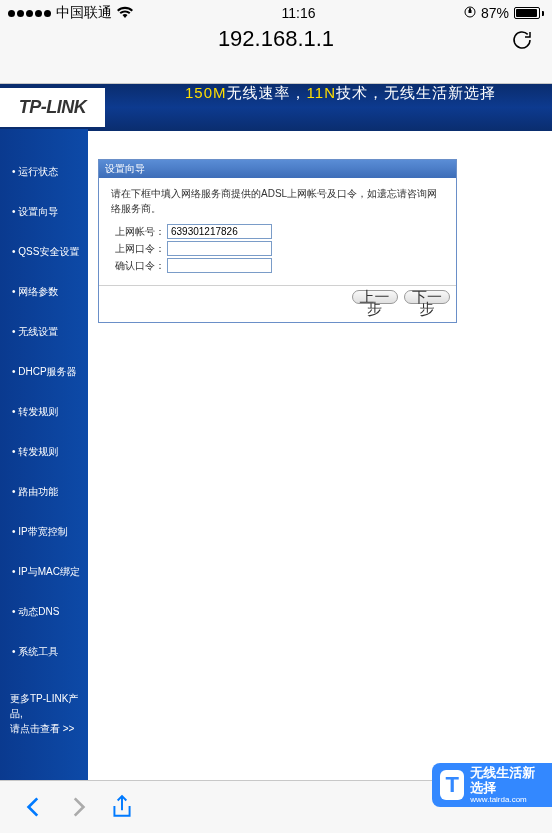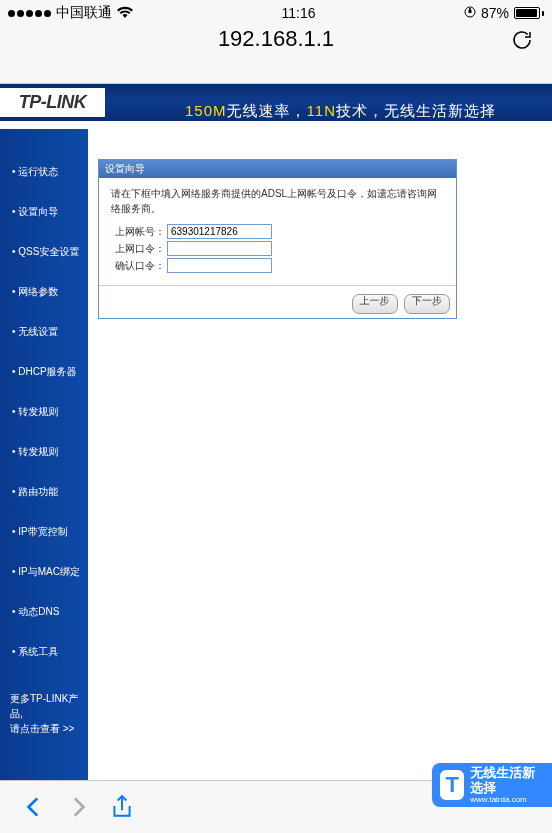--- a/index.html
+++ b/index.html
@@ -17,42 +17,42 @@
     .battery-tip { width: 2px; height: 5px; background: #000; border-radius: 0 1px 1px 0; }
     .lock-icon svg { width: 12px; height: 12px; }
     
     .address-bar { height: 58px; background: #f7f7f7; border-bottom: 1px solid #c8c8c8; display: flex; align-items: flex-start; justify-content: center; position: relative; padding: 0 12px; }
     .url-field { flex: 1; text-align: center; font-size: 22px; color: #000; margin-right: 40px; margin-left: 40px; }
     .reload-btn { position: absolute; right: 16px; width: 28px; height: 28px; display: flex; align-items: center; justify-content: center; }
     .reload-btn svg { width: 24px; height: 24px; }
     
     .content-area { position: relative; height: 696px; background: #fff; }
     
-    .header-banner { height: 37px; background: linear-gradient(to bottom, #0a2d6e 0%, #0d3a8f 50%, #0a2d6e 100%); display: flex; align-items: flex-end; }
+    .header-banner { height: 47px; background: linear-gradient(to bottom, #0a2d6e 0%, #0d3a8f 50%, #0a2d6e 100%); display: flex; align-items: flex-start; }
     .logo { background: #fff; height: 100%; width: 105px; display: flex; align-items: center; justify-content: center; font-weight: bold; font-size: 18px; color: #333; letter-spacing: -0.5px; font-style: italic; border-top: 4px solid #0a2d6e; border-bottom: 4px solid #0a2d6e; }
     .banner-text { flex: 1; text-align: center; font-size: 15px; font-weight: normal; letter-spacing: 1px; padding-left: 24px; }
     .banner-yellow { color: #ffde00; }
     .banner-white { color: #fff; }
     
     .sidebar { position: absolute; left: 0; top: 45px; width: 88px; height: 651px; background: linear-gradient(to right, #0a3a8f 0%, #0d4aa8 100%); padding-top: 15px; }
     .sidebar-item { color: #fff; font-size: 10px; padding: 5px 6px 5px 12px; cursor: pointer; white-space: nowrap; margin-top: 16px; }
     .sidebar-item::before { content: "• "; }
     .sidebar-link { color: #fff; font-size: 10px; padding: 6px 6px 3px 10px; text-align: left; line-height: 1.5; }
     .sidebar-divider { height: 1px; margin: 10px 8px; background: transparent; }
     
     .main { position: absolute; left: 88px; top: 45px; right: 0; padding: 0; }
     .wizard { margin: 30px 95px 0 10px; border: 1px solid #6a8fc8; background: #fff; }
     .wizard-header { background: linear-gradient(to bottom, #5a8dd6 0%, #3d6db8 100%); color: #fff; font-size: 10px; padding: 2px 6px; }
     .wizard-body { padding: 8px 12px 10px 12px; }
     .wizard-desc { color: #333; font-size: 10px; line-height: 1.5; margin-bottom: 8px; }
     .wizard-row { display: flex; align-items: flex-end; margin-bottom: 2px; }
     .wizard-label { width: 56px; text-align: right; font-size: 10px; color: #333; padding-right: 2px; }
     .wizard-input { width: 105px; height: 15px; border: 1px solid #7a9cc8; font-size: 10px; padding: 0 3px; background: #fff; }
     .wizard-buttons { text-align: right; padding: 4px 6px; border-top: 1px solid #d0d0d0; }
-    .wizard-btn { display: inline-block; width: 46px; height: 20px; background: linear-gradient(to bottom, #f8f8f8, #e0e0e0); border: 1px solid #999; border-radius: 7px; font-size: 10px; text-align: center; line-height: 12px; cursor: pointer; margin-left: 2px; color: #333; font-family: Liberation Serif, serif; }
+    .wizard-btn { display: inline-block; width: 46px; height: 14px; background: linear-gradient(to bottom, #f8f8f8, #e0e0e0); border: 1px solid #999; border-radius: 7px; font-size: 15px; text-align: center; line-height: 12px; cursor: pointer; margin-left: 2px; color: #333; font-family: Liberation Serif, serif; }
     
     .toolbar { position: absolute; bottom: 0; left: 0; right: 0; height: 53px; background: #f7f7f7; border-top: 1px solid #c8c8c8; display: flex; align-items: center; justify-content: space-around; padding: 0 12px; }
     .toolbar-btn { width: 44px; height: 44px; display: flex; align-items: center; justify-content: center; }
     .toolbar-btn svg { width: 26px; height: 26px; }
     .toolbar-btn.disabled svg { opacity: 0.3; }
     .toolbar-spacer { flex: 1; }
     
     .watermark { position: absolute; right: 0; bottom: 26px; width: 120px; height: 44px; background: #3388ff; border-radius: 8px 0 0 8px; display: flex; align-items: center; padding: 4px 8px; gap: 6px; }
     .watermark-icon { width: 30px; height: 30px; background: #fff; border-radius: 6px; display: flex; align-items: center; justify-content: center; font-weight: bold; color: #3388ff; font-size: 22px; }
     .watermark-text { color: #fff; font-size: 13px; font-weight: bold; line-height: 1.1; }

